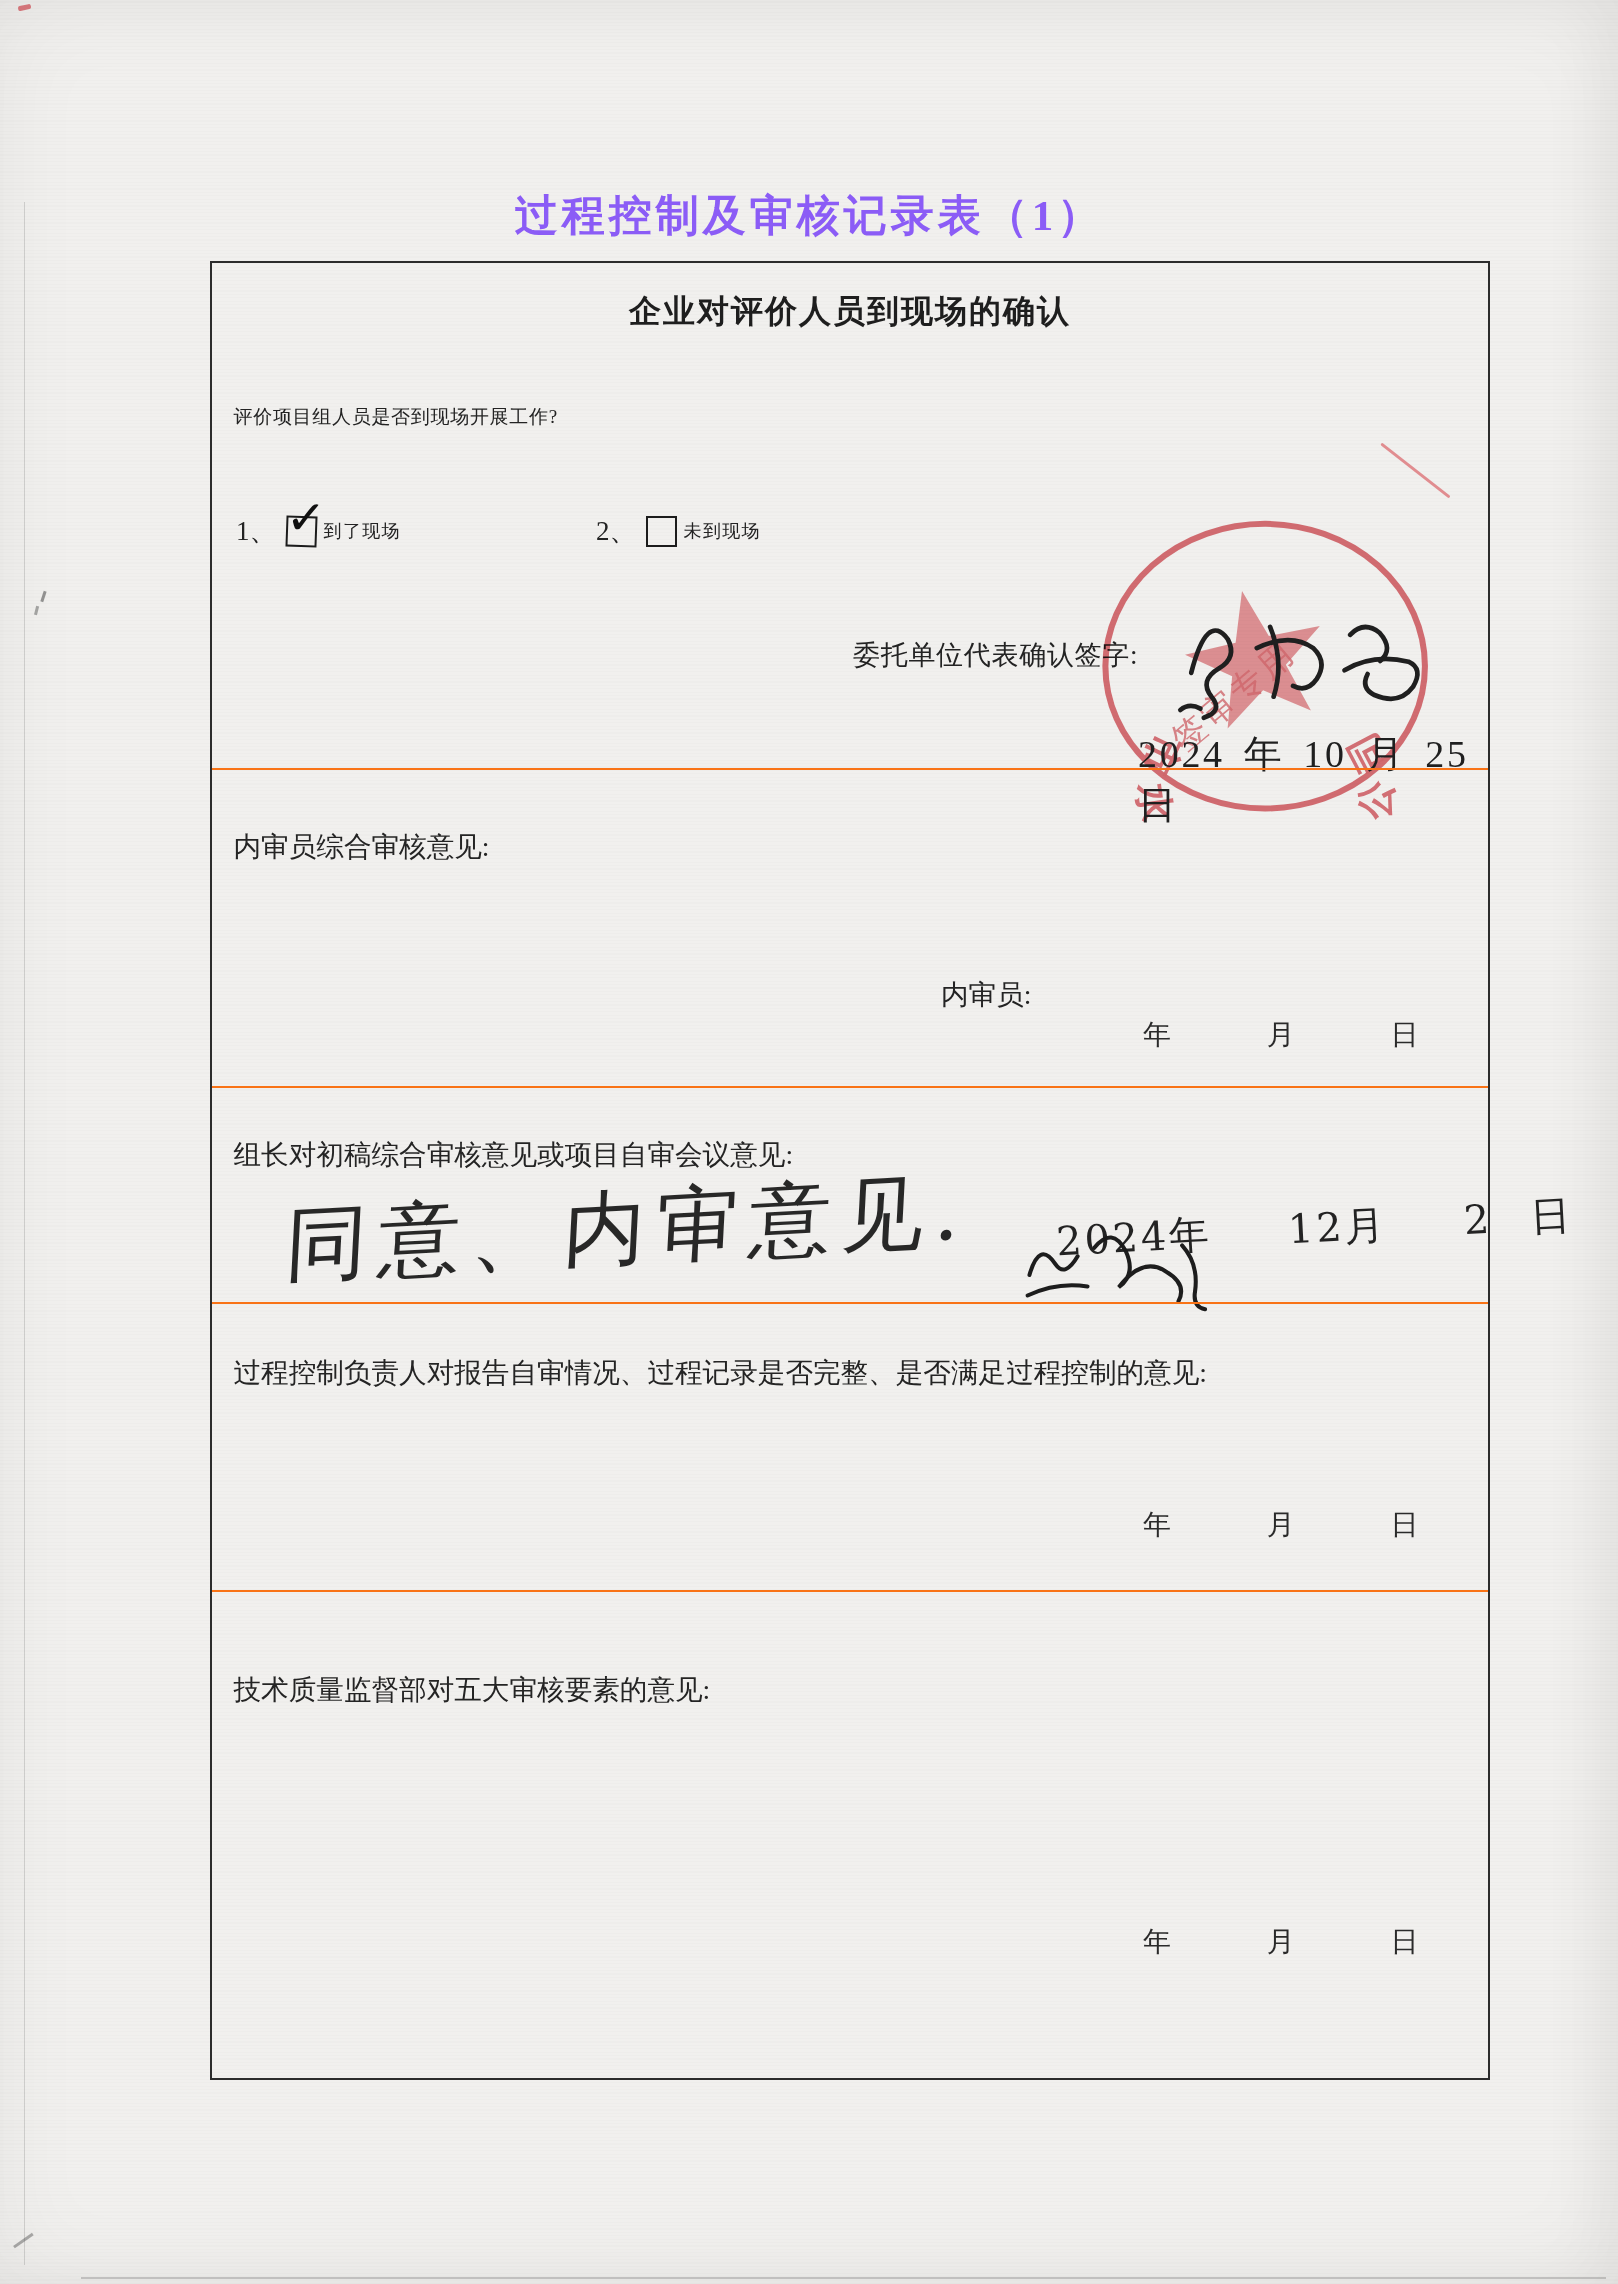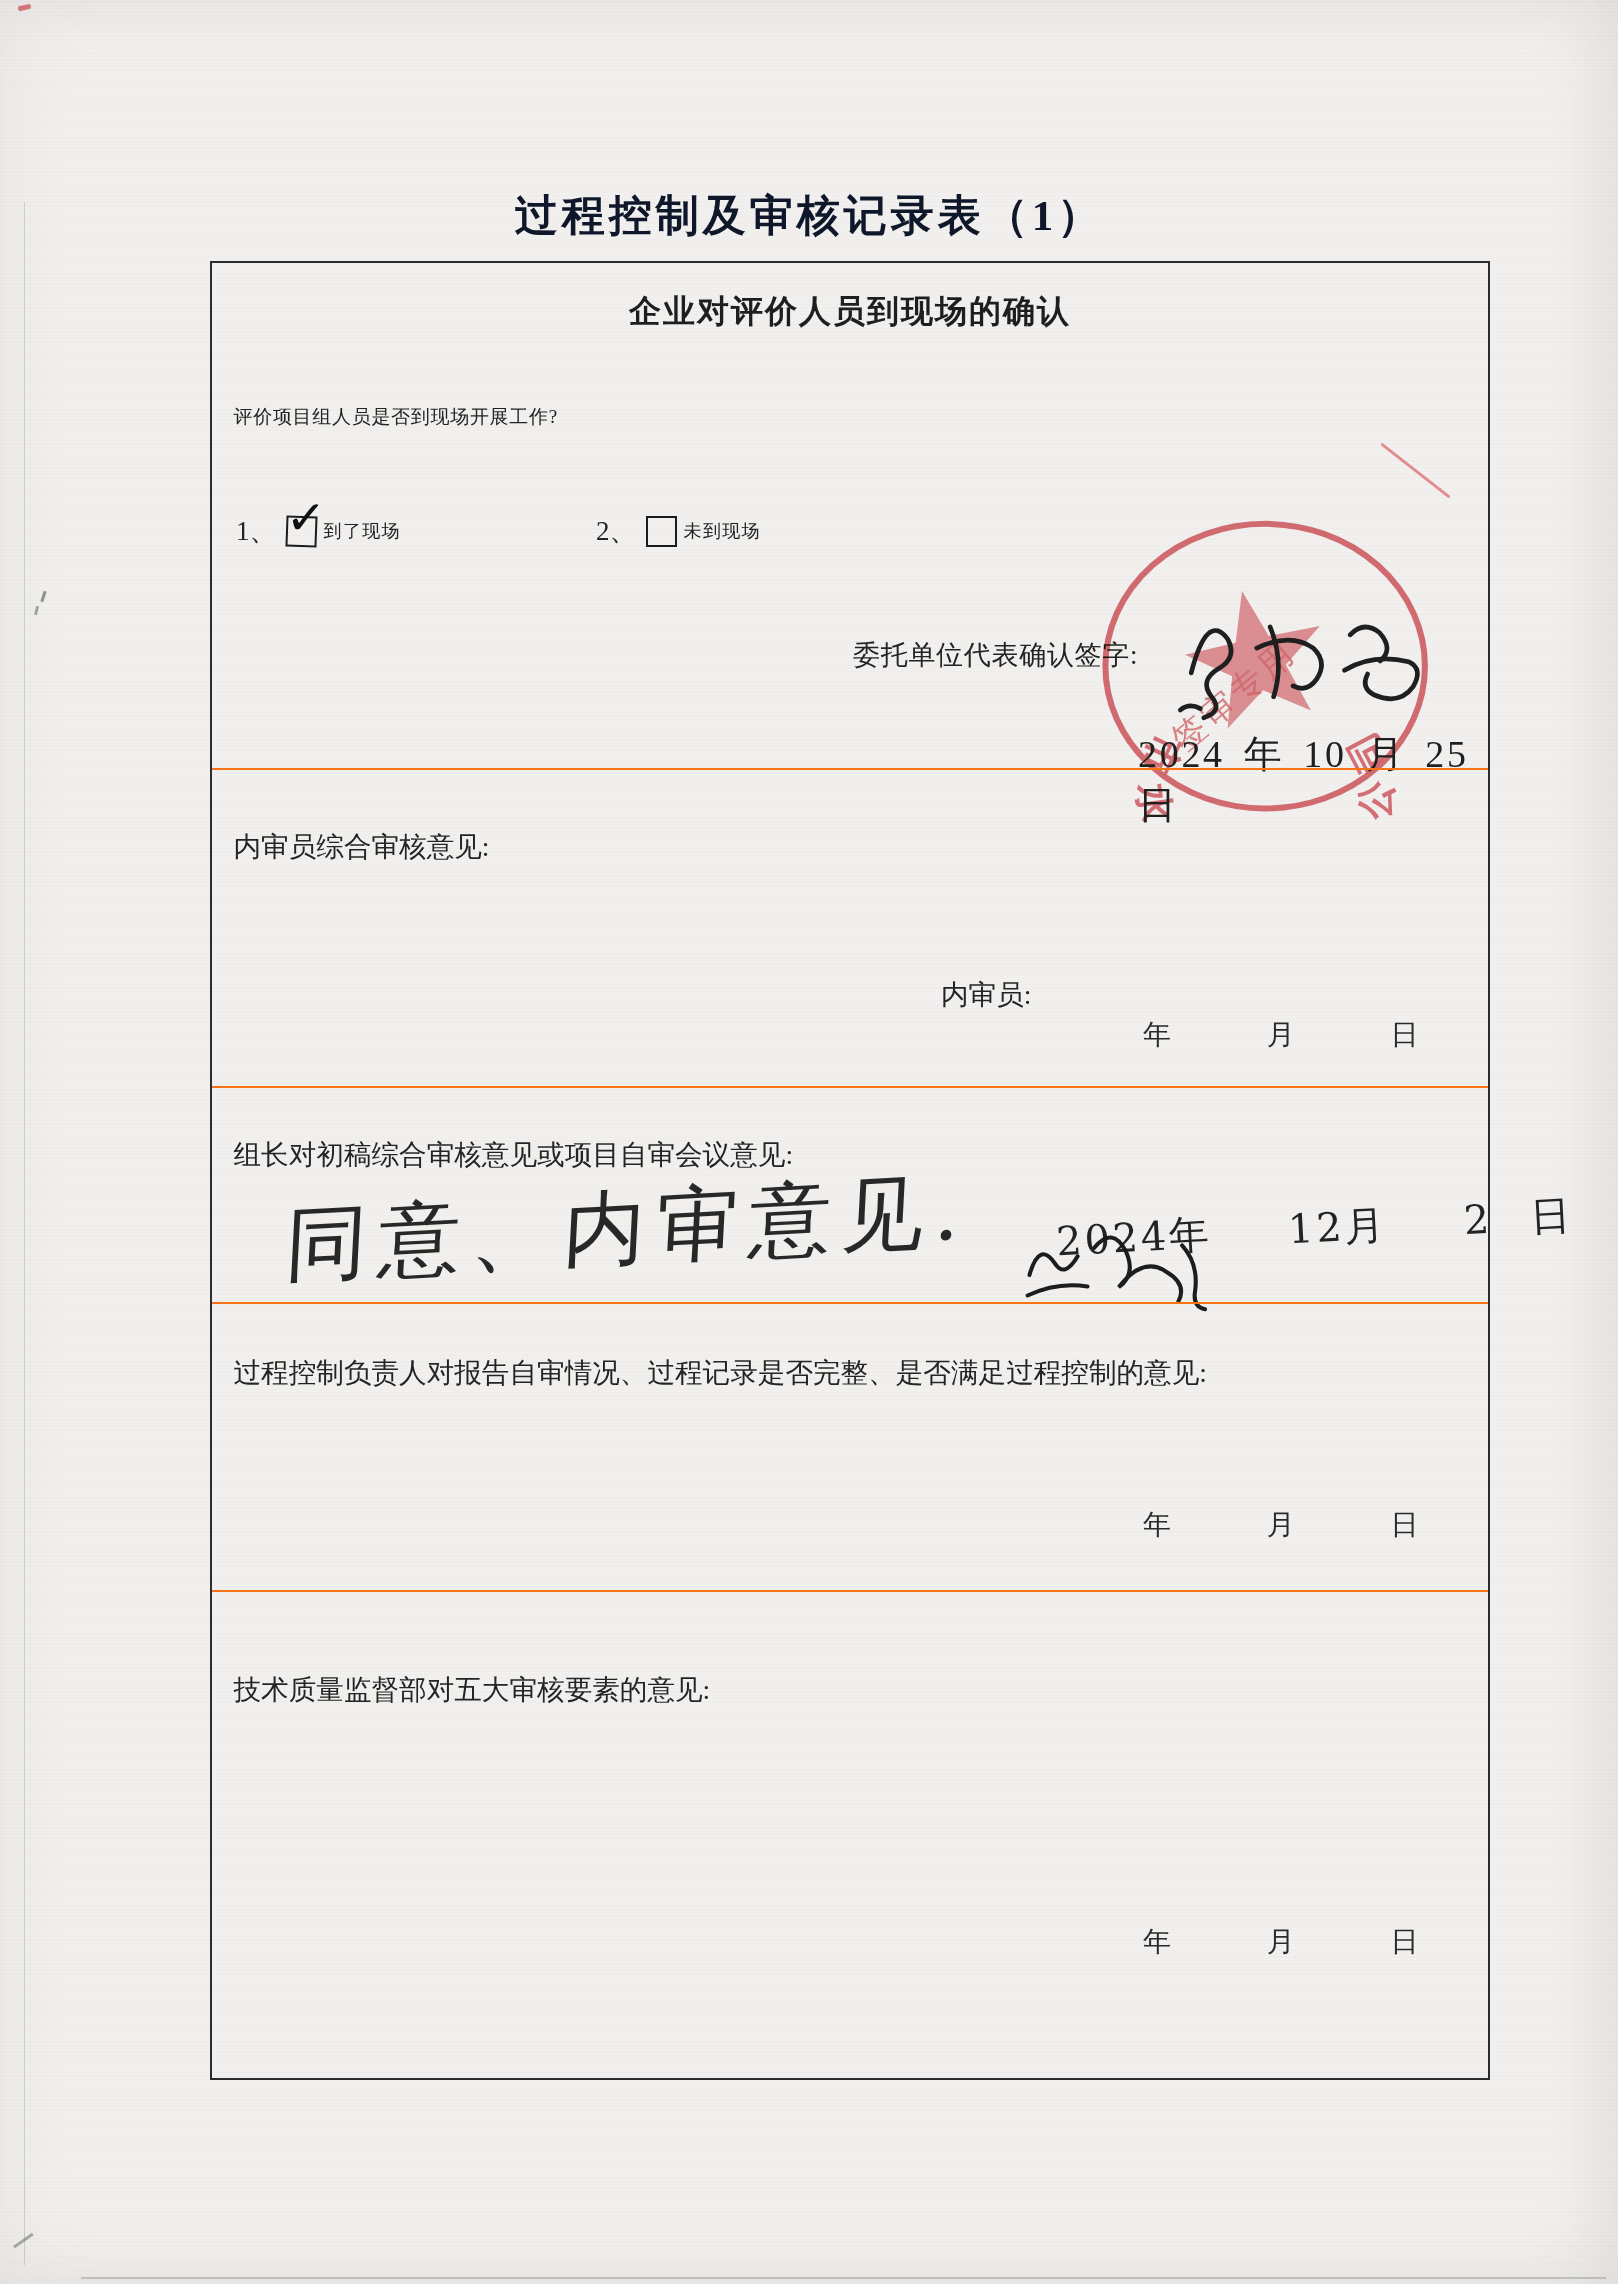--- a/index.html
+++ b/index.html
@@ -9,21 +9,21 @@
     background-image:
       repeating-linear-gradient(0deg, rgba(0,0,0,0.012) 0 1.3px, rgba(0,0,0,0) 1.3px 3.4px),
       repeating-linear-gradient(90deg, rgba(255,255,255,0.02) 0 2px, rgba(0,0,0,0) 2px 4.7px);
     box-shadow: inset 0 0 94px rgba(0,0,0,0.05), inset -27px 0 54px rgba(0,0,0,0.03);
     font-family:"Liberation Serif","DejaVu Serif",serif;
     color:#232323;
   }
   .abs{position:absolute;}
   .page-title{
     top:187px;left:0;width:1619px;text-align:center;
-    font-size:43px;font-weight:bold;letter-spacing:4px;color:#0f172a;
+    font-size:43px;font-weight:bold;letter-spacing:4px;color:#8b5cf6;
   }
   .form-table{
     left:210px;top:261px;width:1280px;height:1819px;
     border:2px solid #2c2c2c;box-sizing:border-box;
   }
   .row{position:relative;width:100%;box-sizing:border-box;}
   .row + .row{border-top:2px solid #f97316;}
   .r1{height:505px;} .r2{height:318px;} .r3{height:216px;} .r4{height:288px;} .r5{height:490px;}
   .sec-heading{font-size:27.6px;color:#242424;}
   .r1-heading{

